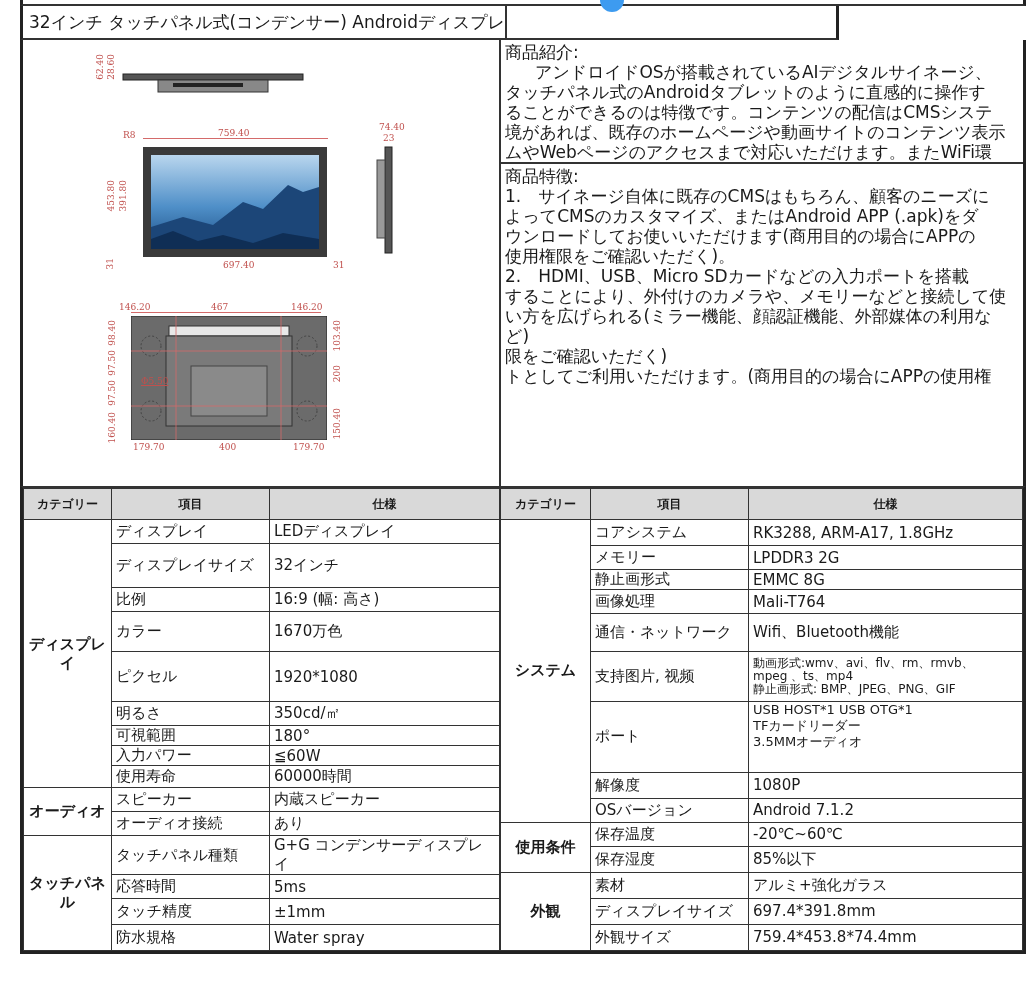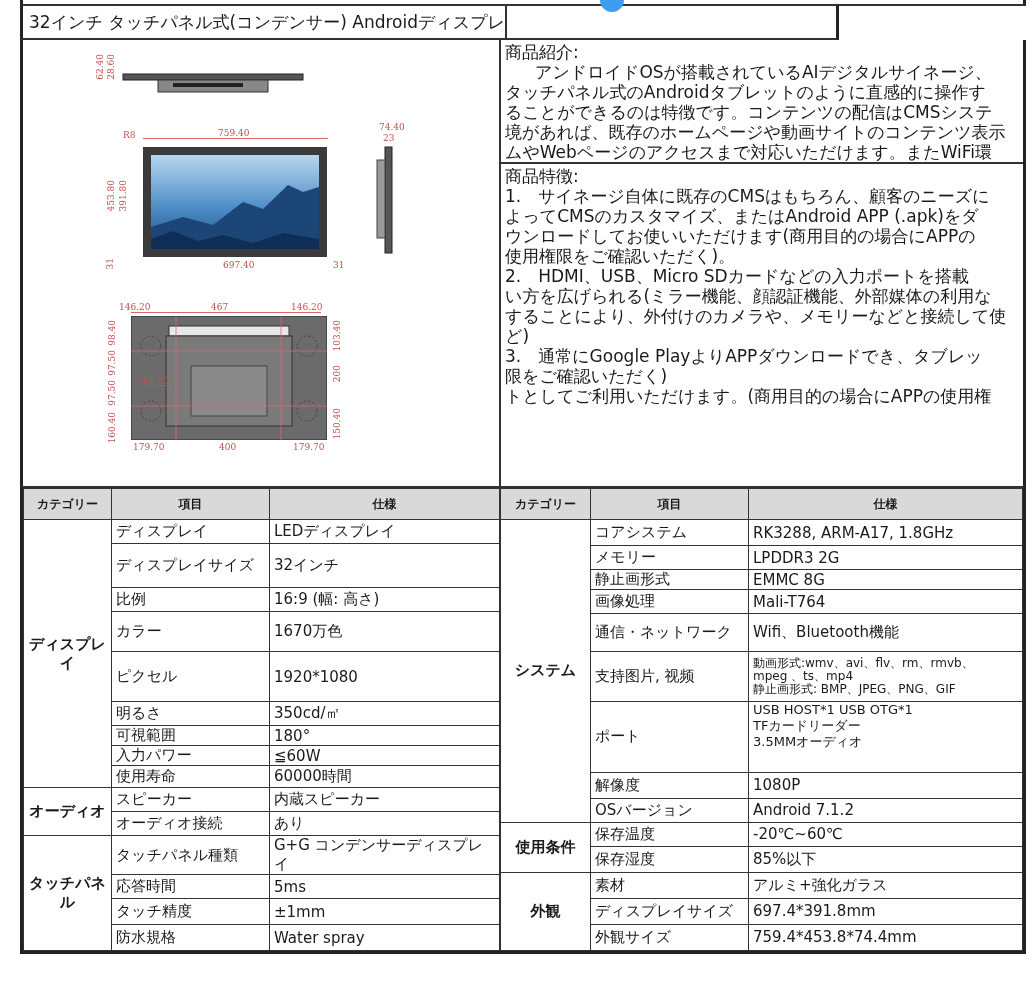--- a/index.html
+++ b/index.html
@@ -135,24 +135,23 @@
       <div>ムやWebページのアクセスまで対応いただけます。またWiFi環</div>
       <div>が可能</div>
     </div>
     <div class="features">
       <div>商品特徴:</div>
       <div>1.　サイネージ自体に既存のCMSはもちろん、顧客のニーズに</div>
       <div>よってCMSのカスタマイズ、またはAndroid APP (.apk)をダ</div>
       <div>ウンロードしてお使いいただけます(商用目的の場合にAPPの</div>
       <div>使用権限をご確認いただく)。</div>
       <div>2.　HDMI、USB、Micro SDカードなどの入力ポートを搭載</div>
+      <div>することにより、外付けのカメラや、メモリーなどと接続して使</div>
       <div>い方を広げられる(ミラー機能、顔認証機能、外部媒体の利用な</div>
-      <div>することにより、外付けのカメラや、メモリーなどと接続して使</div>
       <div>ど)</div>
-      <div>3.　通常にGoogle PlayよりAPPダウンロードでき、タブレッ</div>
       <div>限をご確認いただく)</div>
       <div>トとしてご利用いただけます。(商用目的の場合にAPPの使用権</div>
     </div>
   </div>
 </div>
 
 <div class="spec-tables">
   <table class="left-table">
     <colgroup>
         <col style="width:88px">

